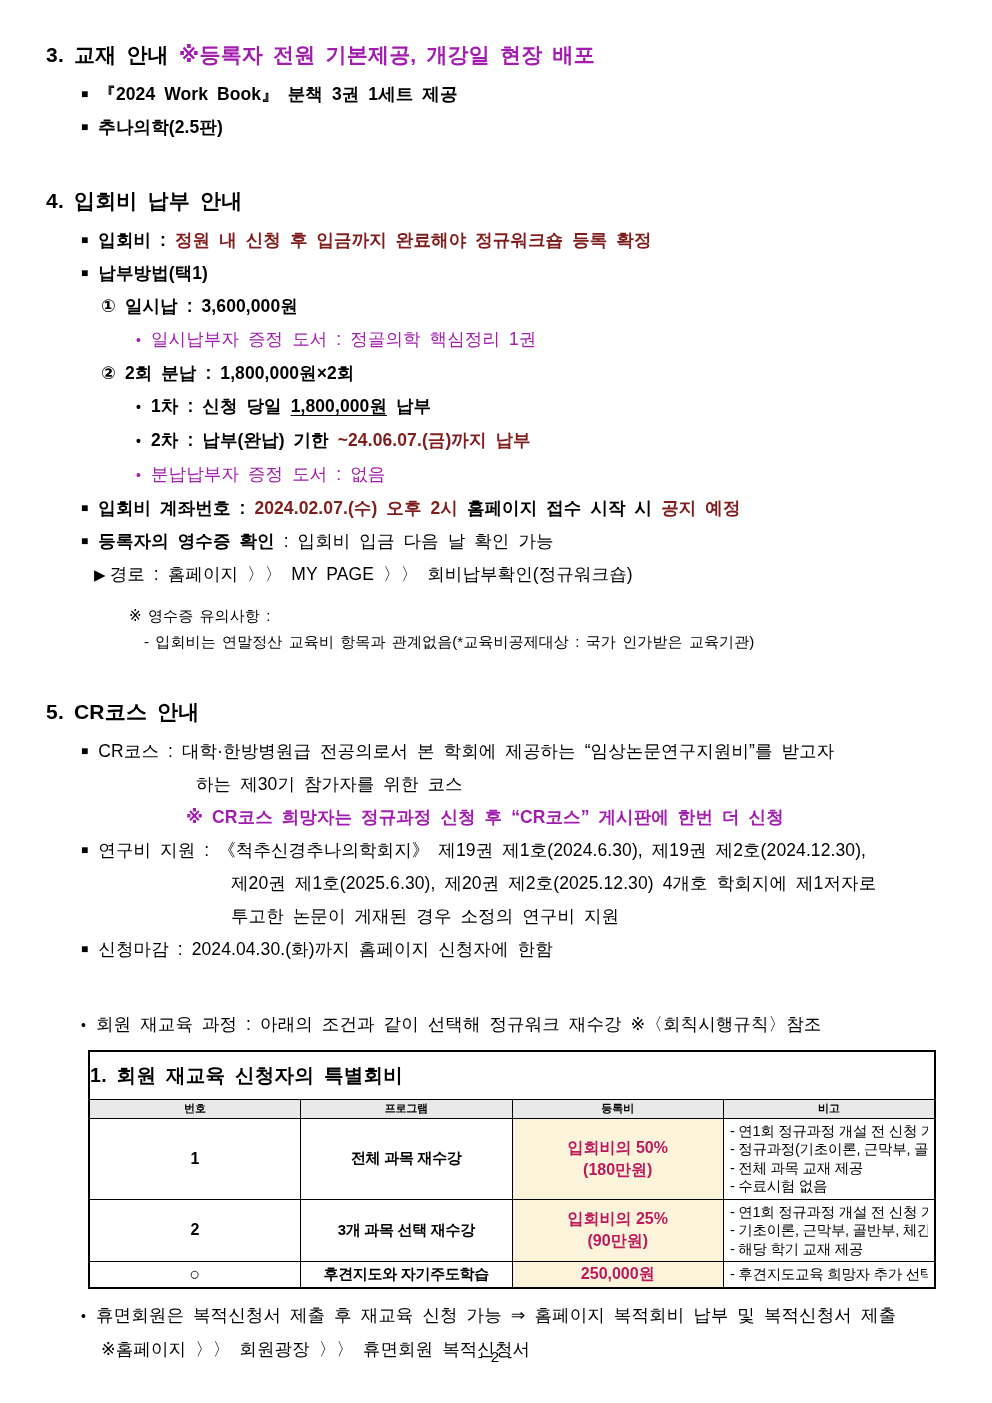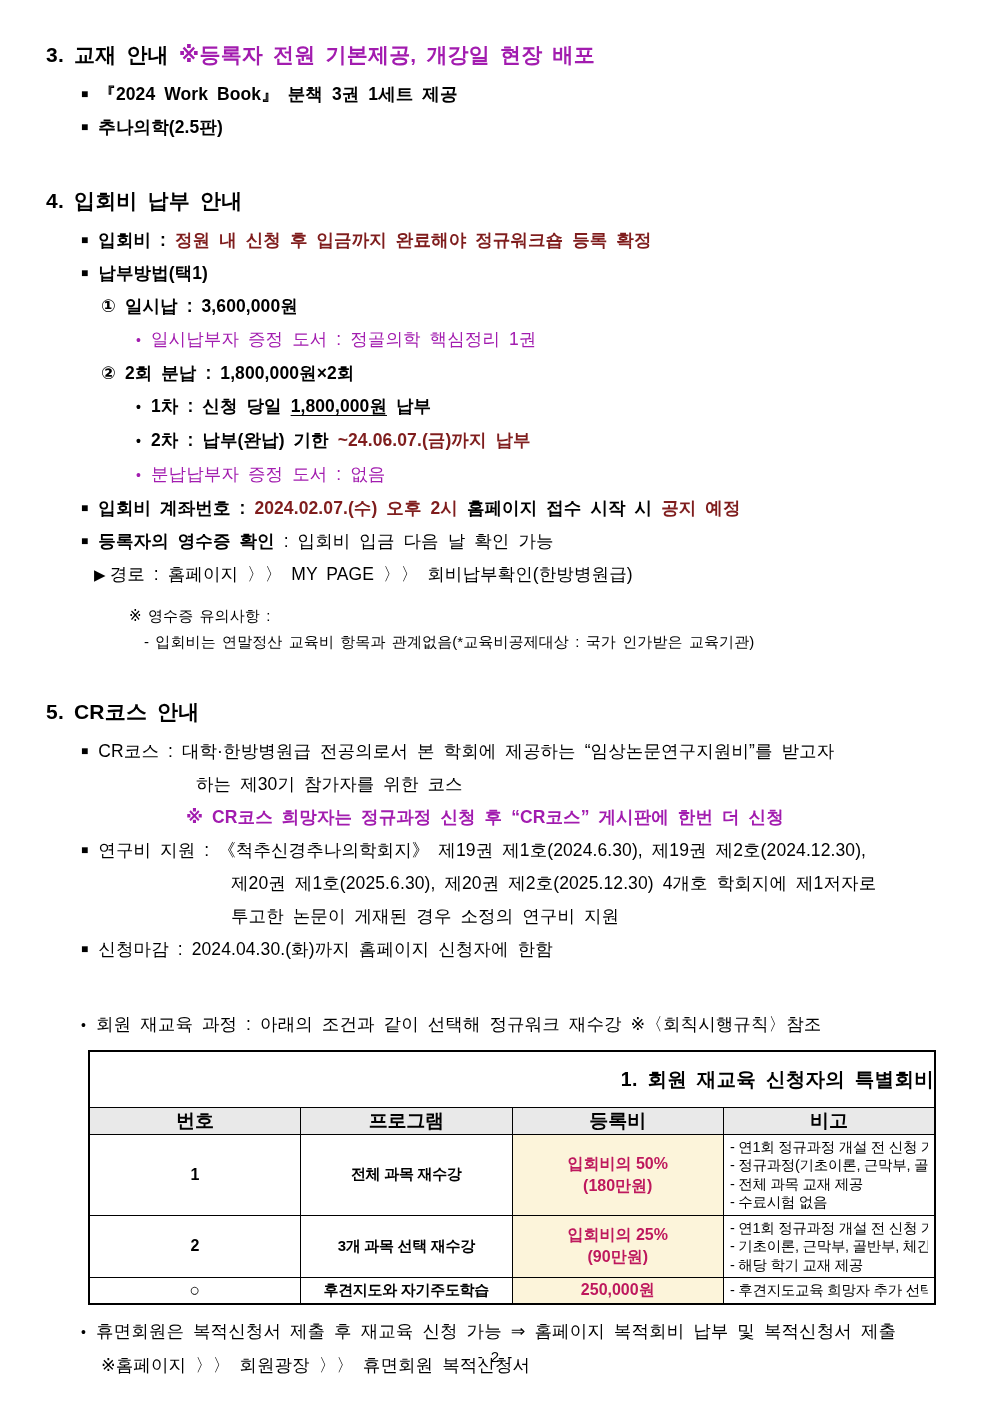--- a/index.html
+++ b/index.html
@@ -45,26 +45,26 @@
   .note-block { padding-left:83px; margin-top:12px; }
   .note-body  { padding-left:15px; }
 
   table.fee {
     border-collapse:collapse; table-layout:fixed;
     width:848px; margin:8px 0 10px 42px;
     border:2px solid #000;
   }
   table.fee td { border:1.4px solid #000; vertical-align:middle; }
   .t-title {
-    text-align:right; font-size:19.5px; font-weight:bold;
-    height:56px; letter-spacing:0.3px; word-spacing:4px;border-radius:13px;
+    text-align:left; font-size:19.5px; font-weight:bold;
+    height:48px; letter-spacing:0.3px; word-spacing:4px;border-radius:13px;
   }
   .t-head td {
     background:#e9e9e9; text-align:center;
-    font-size:19px; font-weight:bold; height:19px;
+    font-size:11px; font-weight:bold; height:19px;
   }
   .c-no   { width:56px; text-align:center; font-size:16px; font-weight:bold; }
   .c-prog { width:176px; text-align:center; font-size:15px; font-weight:bold; letter-spacing:-0.3px; }
   .c-fee  {
     width:118px; background:#fcf4da; color:#be185d;
     text-align:center; font-size:16px; font-weight:bold; line-height:22px;
   }
   .c-note { padding:3px 6px; font-size:14.5px; line-height:18.5px; letter-spacing:-0.3px; }
   .c-note div { white-space:nowrap; overflow:hidden; }
 
@@ -92,21 +92,21 @@
     <div class="line ind35 b"><span class="mk sq">■</span><span>입회비 : </span><span class="red">정원 내 신청 후 입금까지 완료해야 정규워크숍 등록 확정</span></div>
     <div class="line ind35 b"><span class="mk sq">■</span><span>납부방법(택1)</span></div>
     <div class="line ind55 b"><span>① 일시납 : 3,600,000원</span></div>
     <div class="line ind90 blue"><span class="mk dot">•</span><span>일시납부자 증정 도서 : 정골의학 핵심정리 1권</span></div>
     <div class="line ind55 b"><span>② 2회 분납 : 1,800,000원×2회</span></div>
     <div class="line ind90 b"><span class="mk dot">•</span><span>1차 : 신청 당일 </span><span class="u">1,800,000원</span><span> 납부</span></div>
     <div class="line ind90 b"><span class="mk dot">•</span><span>2차 : 납부(완납) 기한 </span><span class="red">~24.06.07.(금)까지 납부</span></div>
     <div class="line ind90 blue"><span class="mk dot">•</span><span>분납납부자 증정 도서 : 없음</span></div>
     <div class="line ind35 b"><span class="mk sq">■</span><span>입회비 계좌번호 : </span><span class="red">2024.02.07.(수) 오후 2시</span><span> 홈페이지 접수 시작 시 </span><span class="red">공지 예정</span></div>
     <div class="line ind35"><span class="mk sq">■</span><span class="b">등록자의 영수증 확인</span><span> : 입회비 입금 다음 날 확인 가능</span></div>
-    <div class="line ind48"><span class="mk tri">▶</span><span>경로 : 홈페이지 〉〉 MY PAGE 〉〉 회비납부확인(한방병원급)</span></div>
+    <div class="line ind48"><span class="mk tri">▶</span><span>경로 : 홈페이지 〉〉 MY PAGE 〉〉 회비납부확인(정규워크숍)</span></div>
     <div class="note-block">
       <div class="line small">※ 영수증 유의사항 :</div>
       <div class="line small note-body">- 입회비는 연말정산 교육비 항목과 관계없음(*교육비공제대상 : 국가 인가받은 교육기관)</div>
     </div>
   </div>
 
   <div class="sec">
     <div class="h">5. CR코스 안내</div>
     <div class="line ind35"><span class="mk sq">■</span><span>CR코스 : 대학·한방병원급 전공의로서 본 학회에 제공하는 “임상논문연구지원비”를 받고자</span></div>
     <div class="line ind150"><span>하는 제30기 참가자를 위한 코스</span></div>

